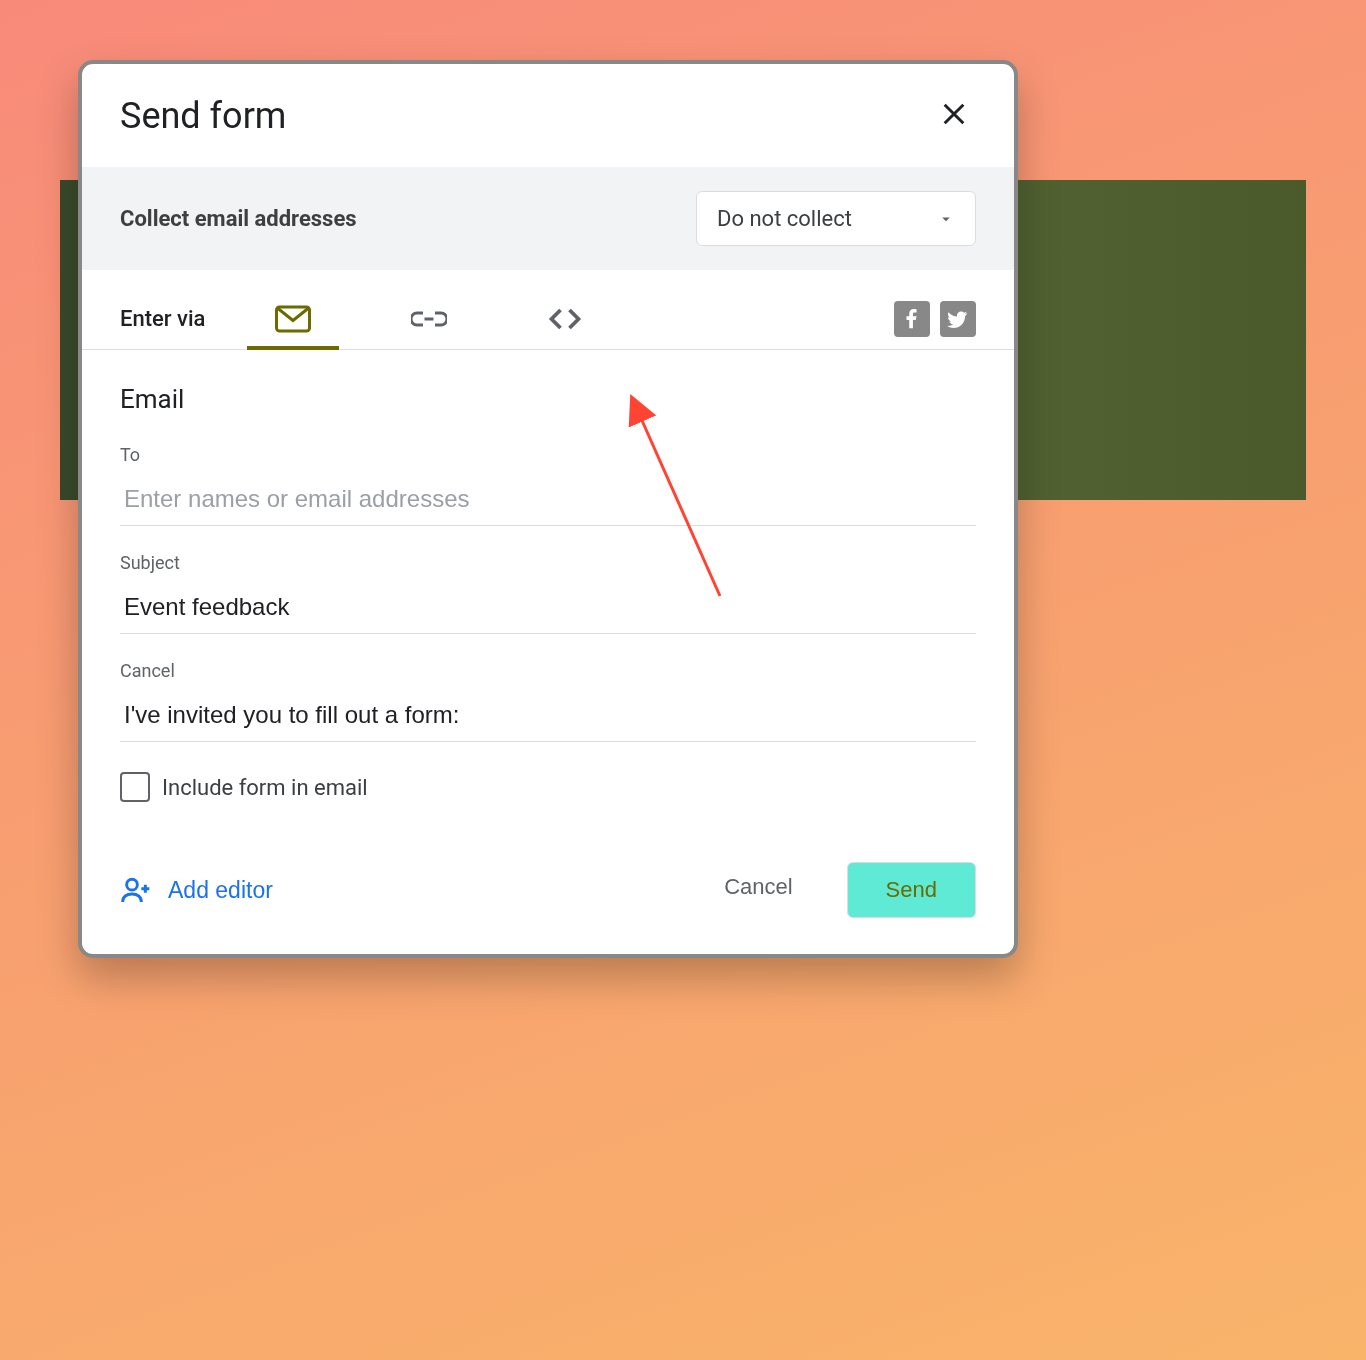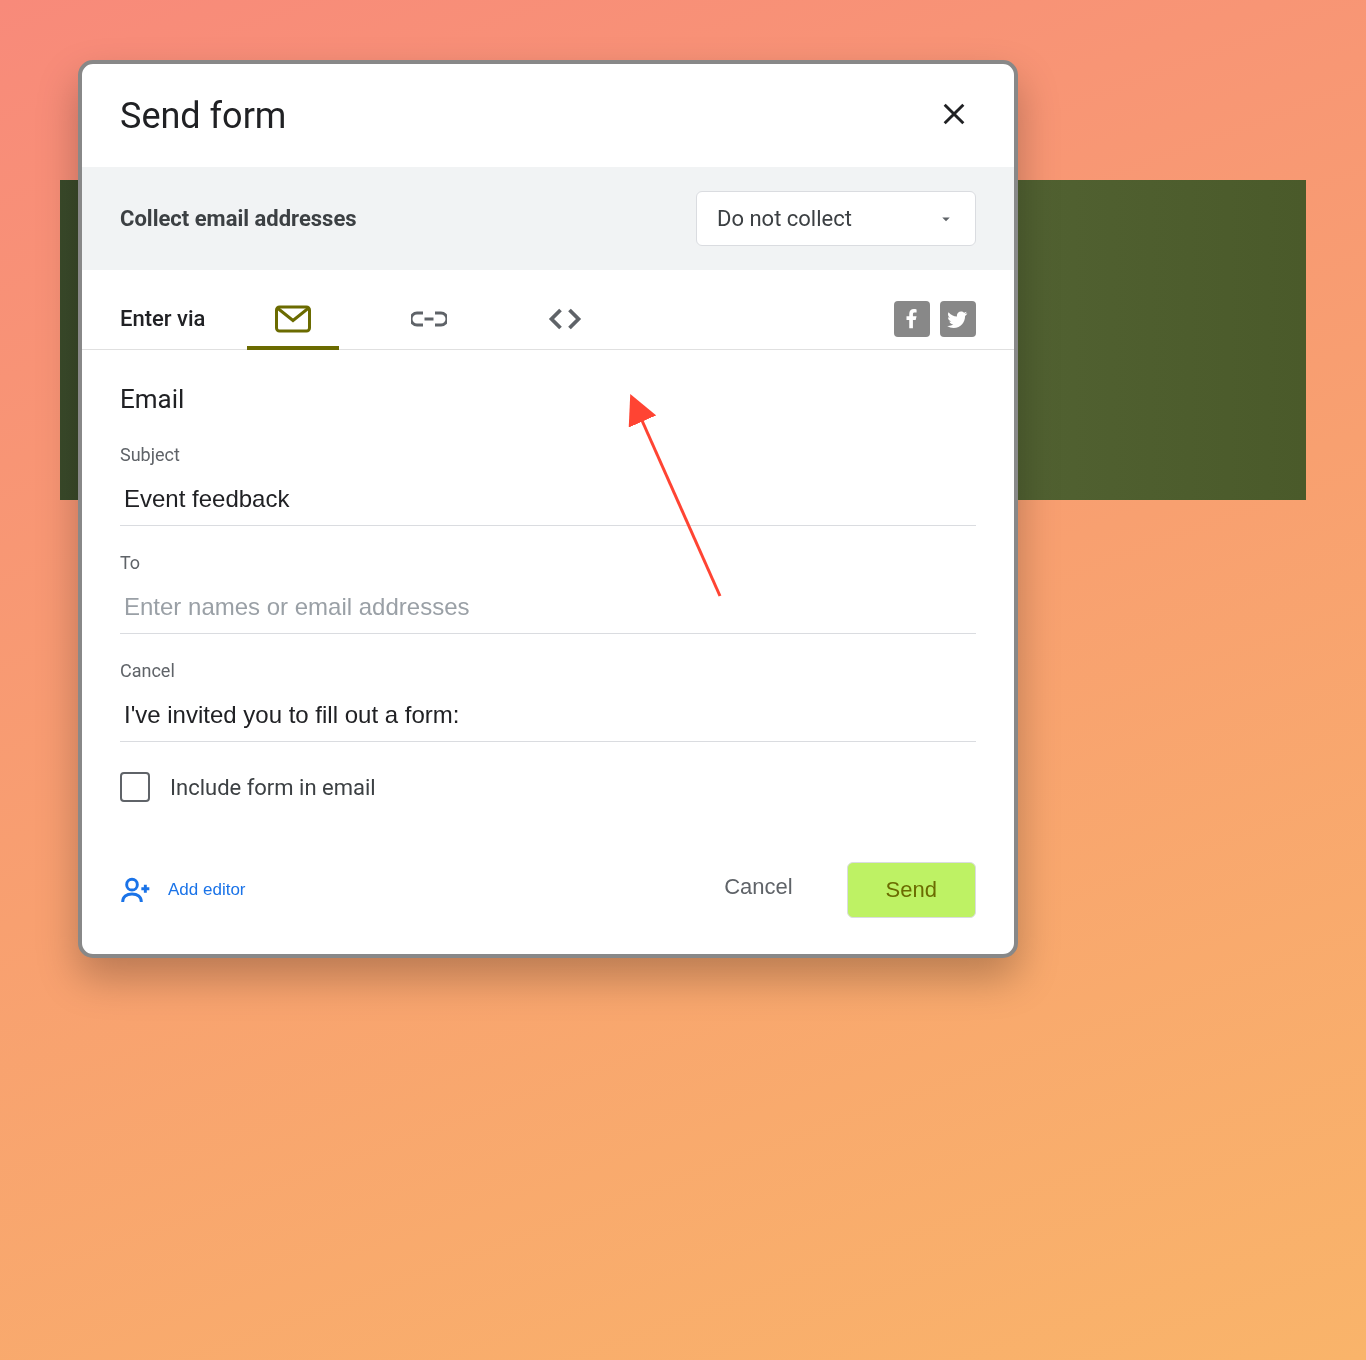--- a/index.html
+++ b/index.html
@@ -158,21 +158,21 @@
       padding: 12px 4px;
       font-size: 24px;
       color: #202124;
       outline: none;
       background: transparent;
     }
     .field-input::placeholder { color: #9aa0a6; }
     .checkbox-row {
       display: flex;
       align-items: center;
-      gap: 20px;
+      gap: 12px;
       margin-top: 30px;
       margin-bottom: 30px;
     }
     .checkbox-box {
       width: 30px;
       height: 30px;
       border: 2.5px solid #5f6368;
       border-radius: 4px;
       cursor: pointer;
     }
@@ -183,21 +183,21 @@
     .footer {
       display: flex;
       align-items: center;
       padding: 20px 38px 36px 38px;
     }
     .add-editor {
       display: flex;
       align-items: center;
       gap: 16px;
       color: #1a73e8;
-      font-size: 17px;
+      font-size: 23px;
       font-weight: 500;
       background: none;
       border: none;
       cursor: pointer;
     }
     .add-editor svg { width: 32px; height: 32px; fill: #1a73e8; }
     .footer-actions {
       margin-left: auto;
       display: flex;
       align-items: flex-start;
@@ -205,21 +205,21 @@
     }
     .cancel-btn {
       background: none;
       border: none;
       font-size: 22px;
       color: #5f6368;
       cursor: pointer;
       padding: 12px 16px;
     }
     .send-btn {
-      background: #bef264;
+      background: #5eead4;
       border: 1px solid #dadce0;
       border-radius: 6px;
       color: #6b6b00;
       font-size: 22px;
       font-weight: 500;
       padding: 14px 38px;
       cursor: pointer;
     }
     .arrow-annotation {
       position: absolute;
@@ -286,27 +286,27 @@
             <path d="M22 5.8 C21.2 6.2 20.4 6.4 19.5 6.5 C20.4 6 21.1 5.1 21.4 4 C20.6 4.5 19.6 4.9 18.6 5.1 C17.8 4.2 16.6 3.7 15.3 3.7 C12.8 3.7 10.8 5.7 10.8 8.2 C10.8 8.6 10.8 8.9 10.9 9.2 C7.2 9 3.9 7.2 1.7 4.5 C1.3 5.2 1.1 6 1.1 6.9 C1.1 8.4 1.9 9.8 3.1 10.6 C2.4 10.6 1.7 10.4 1.1 10.1 V10.2 C1.1 12.4 2.6 14.2 4.7 14.6 C4.3 14.7 3.9 14.8 3.5 14.8 C3.2 14.8 2.9 14.8 2.6 14.7 C3.2 16.5 4.9 17.8 6.9 17.8 C5.4 19 3.4 19.7 1.3 19.7 C0.9 19.7 0.6 19.7 0.2 19.6 C2.2 20.9 4.6 21.7 7.2 21.7 C15.3 21.7 19.7 15 19.7 9.2 V8.6 C20.6 8 21.4 7.2 22 6.3 Z"></path>
           </svg>
       </button>
     </div>
   </div>
 
   <div class="email-section">
     <h2 class="section-heading">Email</h2>
 
     <div class="field">
+      <label class="field-label">To</label>
+      <input class="field-input" placeholder="Enter names or email addresses" value="" style="">
+    </div>
+
+    <div class="field">
       <label class="field-label">Subject</label>
       <input class="field-input" value="Event feedback" style="">
-    </div>
-
-    <div class="field">
-      <label class="field-label">To</label>
-      <input class="field-input" placeholder="Enter names or email addresses" value="" style="">
     </div>
 
     <div class="field">
       <label class="field-label">Cancel</label>
       <input class="field-input" value="I've invited you to fill out a form:" style="">
     </div>
 
     <div class="checkbox-row">
       <div class="checkbox-box"></div>
       <span class="checkbox-label">Include form in email</span>

